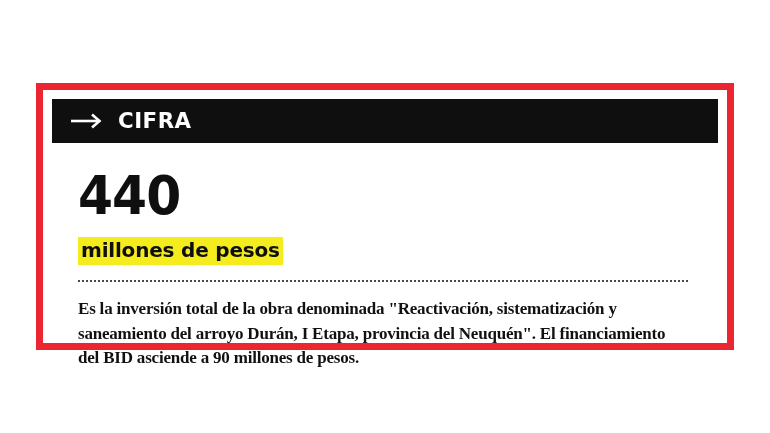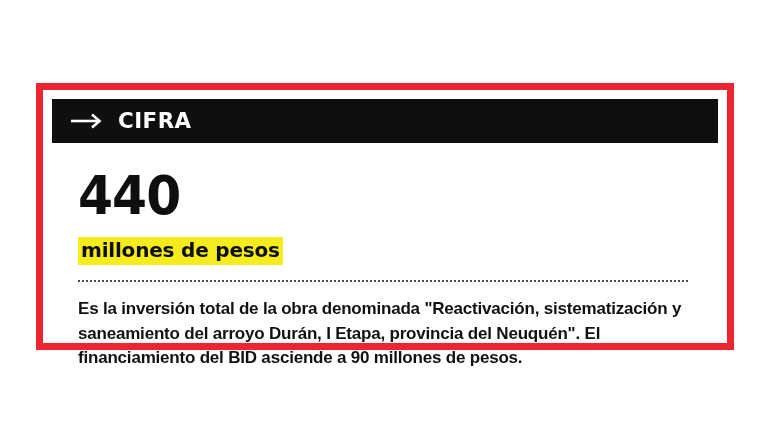--- a/index.html
+++ b/index.html
@@ -98,21 +98,21 @@
   .dotted-rule {
     margin-top: 15px;
     margin-right: 8px;
     height: 2px;
     border-top: 2px dotted #2b2b2b;
     opacity: 0.85;
   }
   .description {
     margin-top: 13px;
     margin-right: 14px;
-    font-family: Liberation Sans, sans-serif;
+    font-family: Liberation Serif, serif;
     font-weight: bold;
     font-size: 17px;
     line-height: 1.45;
     color: #111111;
     letter-spacing: -0.2px;
   }
 </style>
 </head>
 <body>
 

